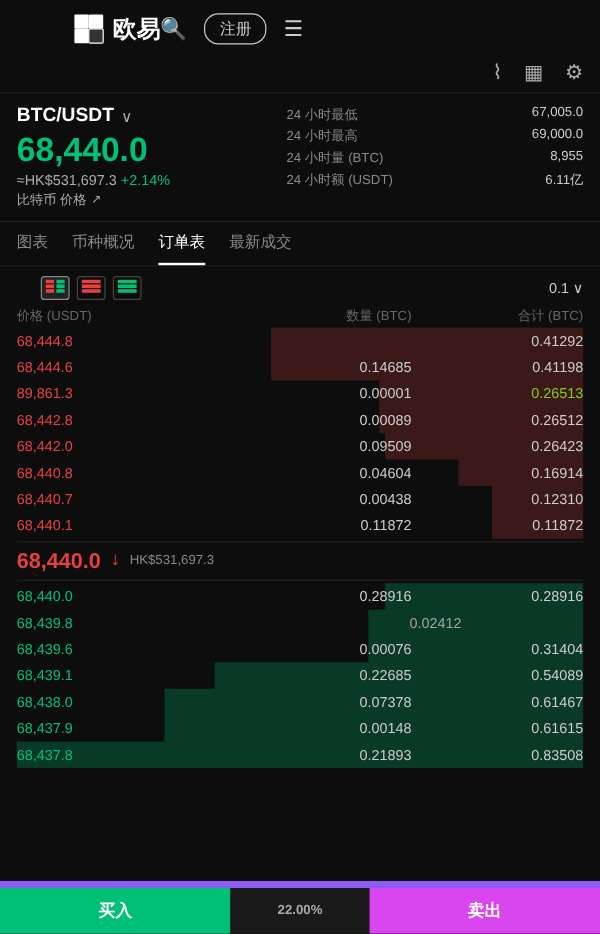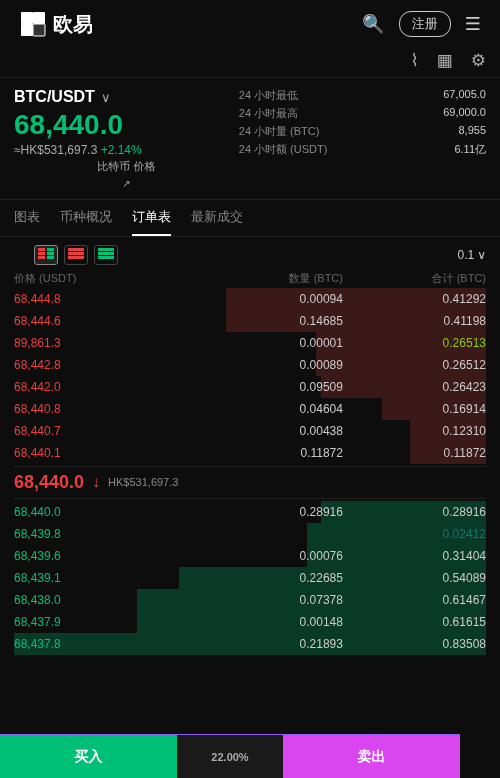--- a/index.html
+++ b/index.html
@@ -9,23 +9,24 @@
       font-family: -apple-system, BlinkMacSystemFont, 'PingFang SC', 'Microsoft YaHei', sans-serif;
       width: 500px;
       min-height: 778px;
       overflow-x: hidden;
     }
 
     
     .header {
       display: flex;
       align-items: center;
-      justify-content: space-between;
+      justify-content: flex-start;
       padding: 10px 19px 8px;
       background: #0d0d0d;
+      margin-left: 41px;
     }
     .header-logo {
       display: flex;
       align-items: center;
       gap: 6px;
     }
     .logo-icon {
       width: 28px; height: 28px;
     }
     .logo-text {
@@ -108,21 +109,20 @@
       color: #00c076;
       font-size: 12px;
     }
     .coin-label {
       font-size: 11px;
       color: #aaa;
       margin-top: 2px;
       display: flex;
       align-items: center;
       gap: 4px;
-      flex-direction: column;
     }
     .price-right {
       flex: 1.1;
       display: flex;
       flex-direction: column;
       gap: 3px;
     }
     .stat-row {
       display: flex;
       justify-content: space-between;
@@ -252,25 +252,25 @@
     .mid-hk {
       font-size: 11px;
       color: #888;
     }
 
     
     .bottom-bar {
       position: fixed;
       bottom: 0;
       left: 0;
-      width: 460px;
+      width: 500px;
       height: 44px;
       background: #111;
       display: flex;
-      border-top: 1px solid #8b5cf6;
+      border-top: 6px solid #8b5cf6;
     }
     .bottom-btn {
       flex: 1;
       display: flex;
       align-items: center;
       justify-content: center;
       font-size: 14px;
       font-weight: bold;
       cursor: pointer;
     }
@@ -393,21 +393,20 @@
   <div class="ob-col-header">
     <span class="col-price">价格 (USDT)</span>
     <span class="col-qty">数量 (BTC)</span>
     <span class="col-total">合计 (BTC)</span>
   </div>
 
   <div id="sell-rows">
       <div class="ob-row sell">
       <div class="bar" style="width:55%;"></div>
       <span class="r-price" style="flex: 1.1 1 0%; position: relative; z-index: 1;">68,444.8</span>
-      <span class="r-qty" style="flex:1.2;text-align:right;position:relative;z-index:1;color:#ccc;">0.00094</span>
       <span class="r-total" style="flex:1;text-align:right;position:relative;z-index:1;color:#ccc;">0.41292</span>
     </div>
       <div class="ob-row sell">
       <div class="bar" style="width:55%;"></div>
       <span class="r-price" style="flex: 1.1 1 0%; position: relative; z-index: 1;">68,444.6</span>
       <span class="r-qty" style="flex:1.2;text-align:right;position:relative;z-index:1;color:#ccc;">0.14685</span>
       <span class="r-total" style="flex:1;text-align:right;position:relative;z-index:1;color:#ccc;">0.41198</span>
     </div>
       <div class="ob-row sell">
       <div class="bar" style="width:36%;"></div>
@@ -456,21 +455,21 @@
   <div id="buy-rows">
       <div class="ob-row buy">
       <div class="bar" style="width:35%;"></div>
       <span class="r-price" style="flex: 1.1 1 0%; position: relative; z-index: 1;">68,440.0</span>
       <span class="r-qty" style="flex:1.2;text-align:right;position:relative;z-index:1;color:#ccc;">0.28916</span>
       <span class="r-total" style="flex:1;text-align:right;position:relative;z-index:1;color:#ccc;">0.28916</span>
     </div>
       <div class="ob-row buy">
       <div class="bar" style="width:38%;"></div>
       <span class="r-price" style="flex: 1.1 1 0%; position: relative; z-index: 1;">68,439.8</span>
-      <span class="r-qty" style="flex:1.2;text-align:right;position:relative;z-index:1;color:#0f766e;">0.02412</span>
+      <span class="r-qty" style="flex:1.2;text-align:center;position:relative;z-index:1;color:#a3a3a3;">0.02412</span>
     </div>
       <div class="ob-row buy">
       <div class="bar" style="width:38%;"></div>
       <span class="r-price" style="flex: 1.1 1 0%; position: relative; z-index: 1;">68,439.6</span>
       <span class="r-qty" style="flex:1.2;text-align:right;position:relative;z-index:1;color:#ccc;">0.00076</span>
       <span class="r-total" style="flex:1;text-align:right;position:relative;z-index:1;color:#ccc;">0.31404</span>
     </div>
       <div class="ob-row buy">
       <div class="bar" style="width:65%;"></div>
       <span class="r-price" style="flex: 1.1 1 0%; position: relative; z-index: 1;">68,439.1</span>

